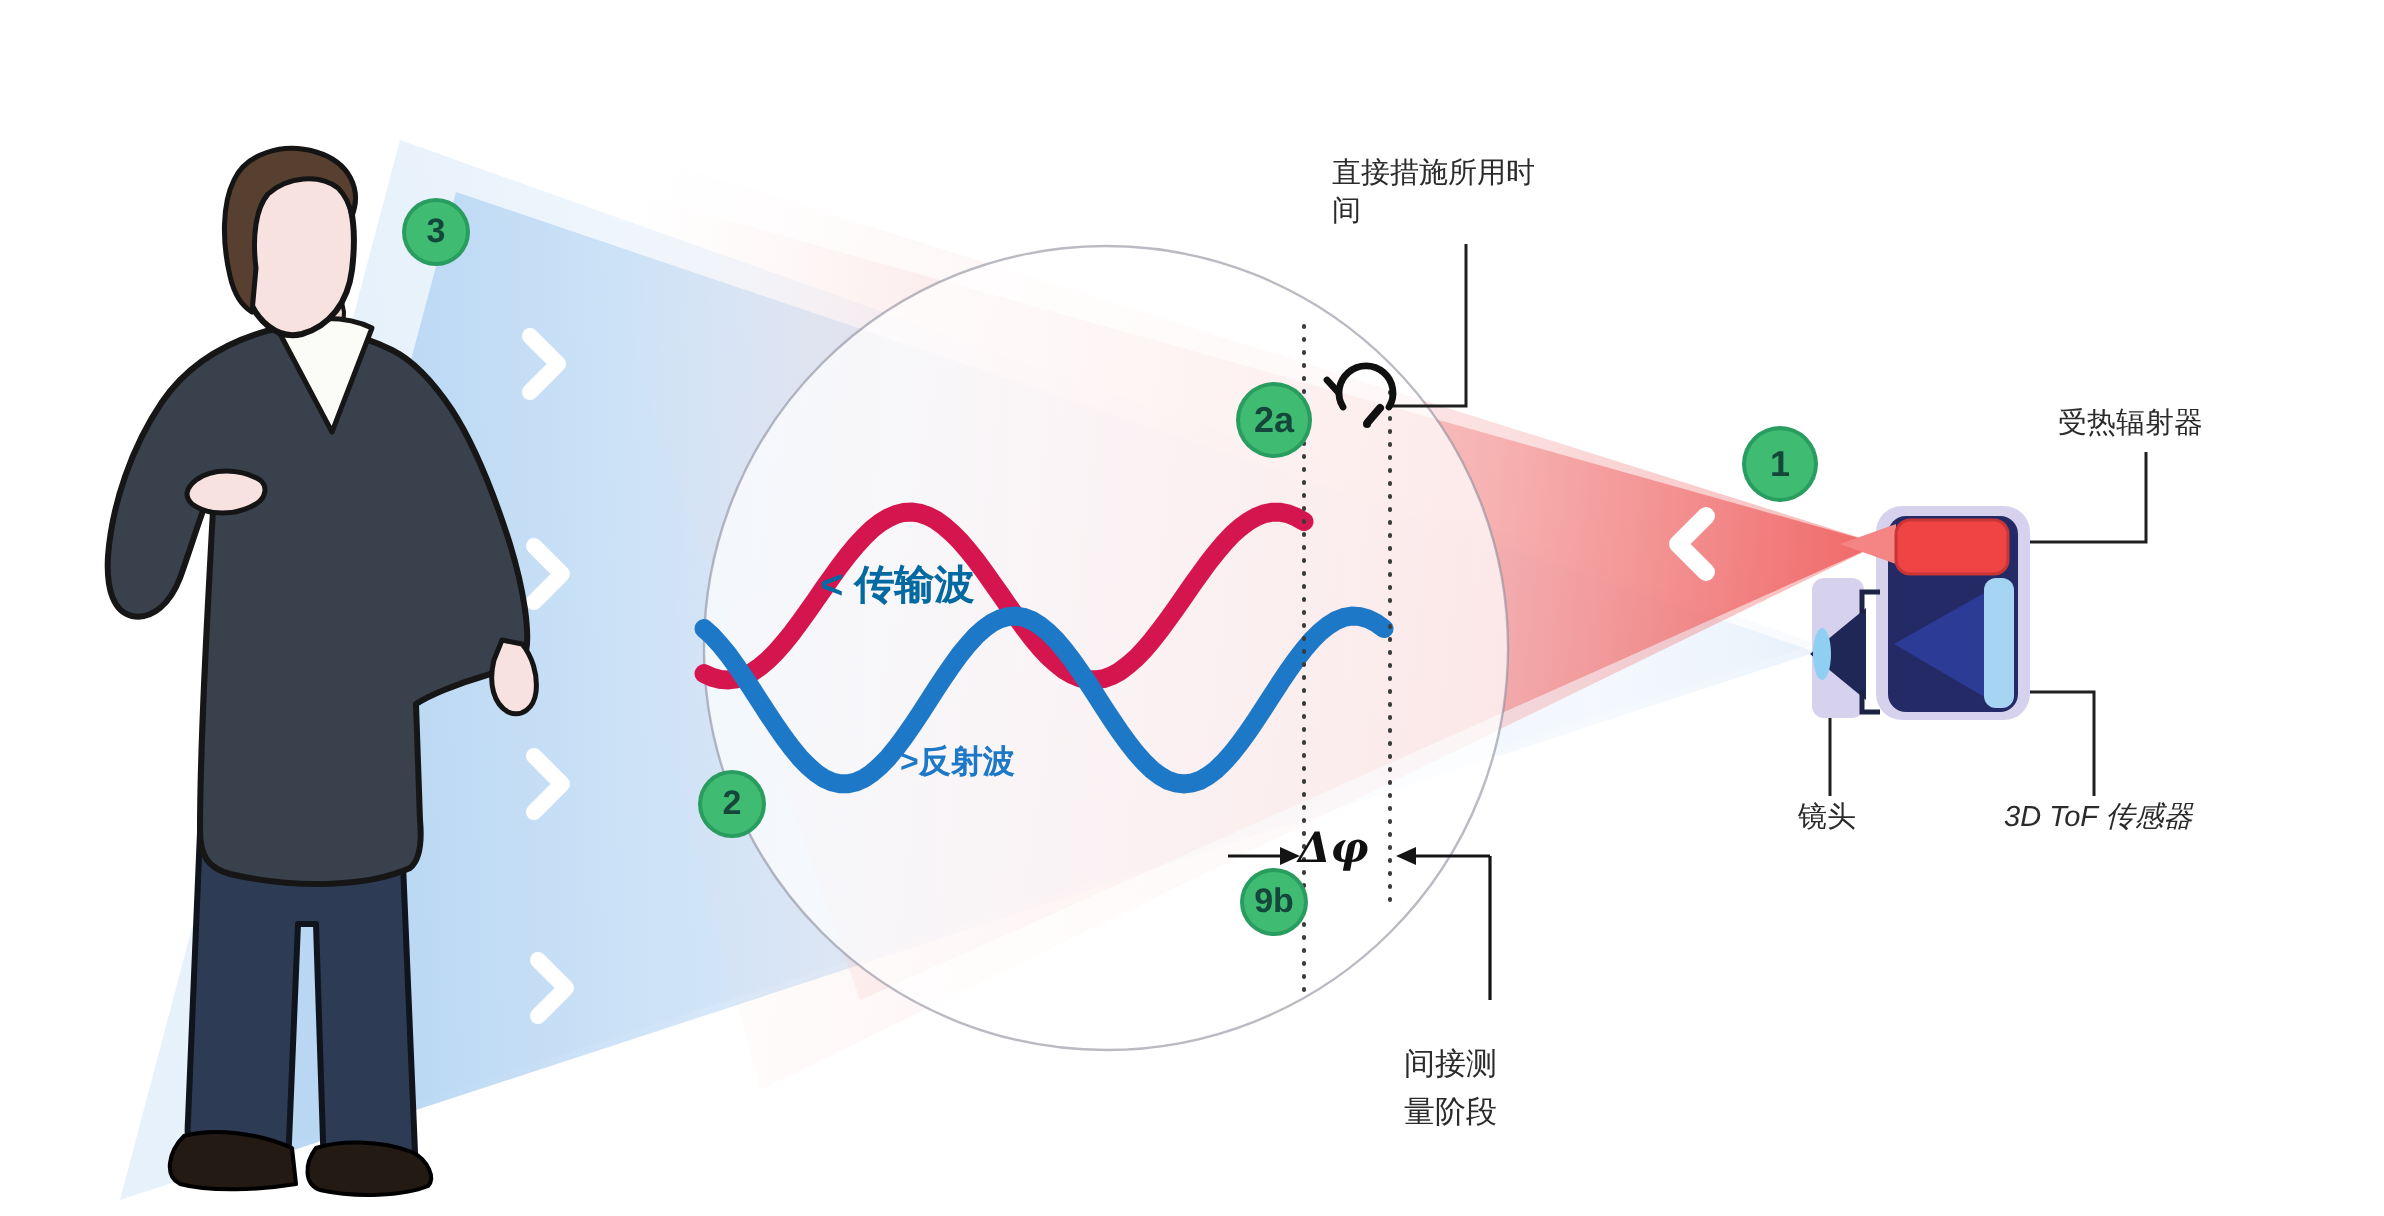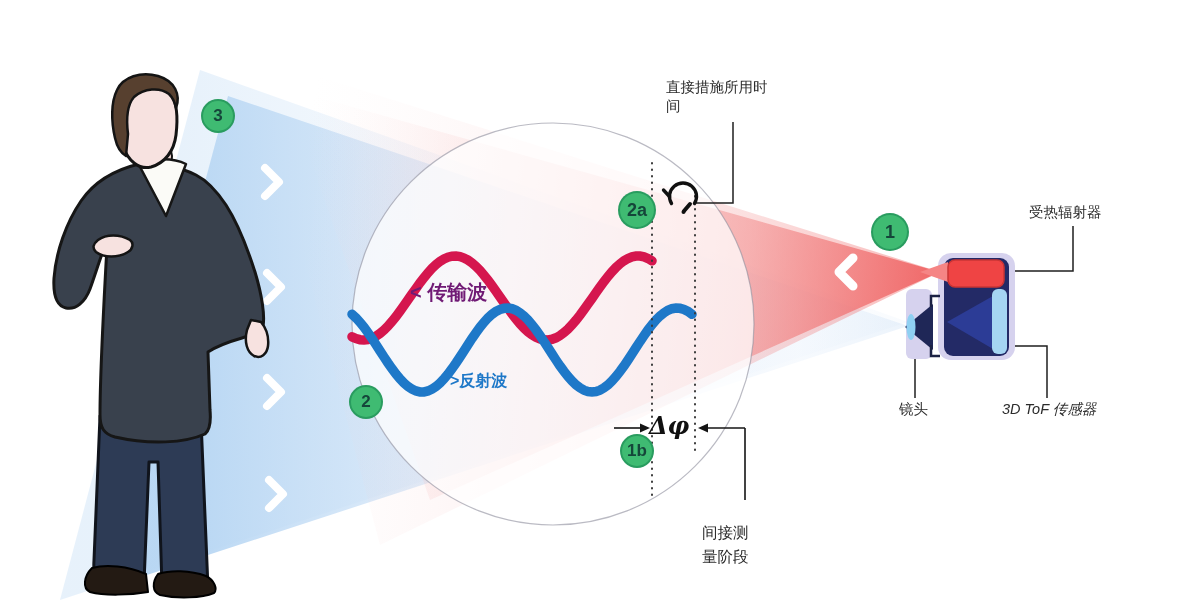--- a/index.html
+++ b/index.html
@@ -7,21 +7,21 @@
          font-family:"Liberation Sans",sans-serif;}
   .stage svg.scene{position:absolute;left:0;top:0;}
   .lbl{position:absolute;color:#2b2b2b;font-size:14.5px;line-height:1.3;}
   .title{position:absolute;left:870px;top:131px;font-size:29px;font-weight:500;
          color:#3f3f3f;letter-spacing:1px;white-space:nowrap;}
   .lbl-direct{left:666px;top:78px;width:108px;}
   .lbl-emitter{left:1029px;top:203px;white-space:nowrap;}
   .lbl-lens{left:899px;top:400px;white-space:nowrap;}
   .lbl-sensor{left:1002px;top:400px;white-space:nowrap;font-style:italic;}
   .lbl-indirect{left:702px;top:521px;width:56px;font-size:15.5px;line-height:1.55;}
-  .lbl-dphi{position:absolute;left:649px;top:411px;font-size:24px;font-weight:bold;font-style:italic;
+  .lbl-dphi{position:absolute;left:649px;top:411px;font-size:21px;font-weight:bold;font-style:italic;
             font-family:"DejaVu Serif",serif;color:#101010;}
   .lbl-trans{position:absolute;left:410px;top:279px;font-size:20px;font-weight:600;white-space:nowrap;}
   .lbl-refl{position:absolute;left:450px;top:343px;font-size:16px;font-weight:700;white-space:nowrap;margin-top:28px;}
   .badge{position:absolute;border-radius:50%;display:flex;align-items:center;justify-content:center;
          font-weight:700;color:#15463a;box-sizing:border-box;border:2px solid rgba(38,150,92,.85);}
   .badge.sm{width:34px;height:34px;font-size:17px;}
   .badge.lg{width:38px;height:38px;font-size:18px;}
 </style>
 </head>
 <body>
@@ -118,25 +118,25 @@
       <ellipse cx="911" cy="327" rx="4.5" ry="13" fill="#8fd0f2"></ellipse>
       <path d="M940,296 h-9 v11 M931,345 v11 h9" stroke="#1c2244" stroke-width="2.5" fill="none"></path>
     </g>
   </svg>
 
 
   <div class="lbl lbl-direct">直接措施所用时间</div>
   <div class="lbl lbl-indirect">间接测量阶段</div>
   <div class="lbl-dphi">Δφ</div>
 
-  <div class="lbl-trans" style="color: #701a75;">&lt; 传输波</div>
+  <div class="lbl-trans" style="color: #0369a1;">&lt; 传输波</div>
   <div class="lbl-refl" style="color: rgb(30, 120, 200);">&gt;反射波</div>
 
   <div class="lbl lbl-emitter">受热辐射器</div>
   <div class="lbl lbl-lens">镜头</div>
   <div class="lbl lbl-sensor">3D ToF 传感器</div>
 
   <div class="badge lg" style="left: 871px; top: 213px; background: rgb(63, 187, 114);">1</div>
   <div class="badge sm" style="left: 349px; top: 385px; background: rgb(63, 187, 114);">2</div>
   <div class="badge lg" style="left: 618px; top: 191px; background: rgb(63, 187, 114); text-align: center;">2a</div>
-  <div class="badge sm" style="left: 620px; top: 434px; background: rgb(63, 187, 114);">1b</div>
+  <div class="badge sm" style="left: 620px; top: 434px; background: rgb(63, 187, 114);">9b</div>
   <div class="badge sm" style="left: 201px; top: 99px; background: rgb(63, 187, 114);">3</div>
 </div>
 
 </body></html>

